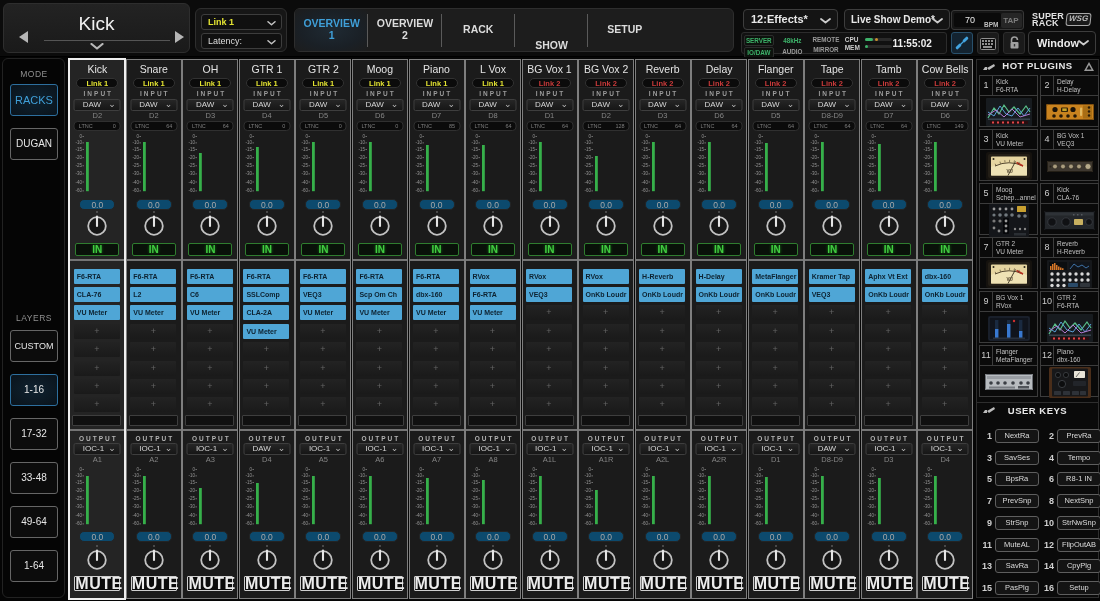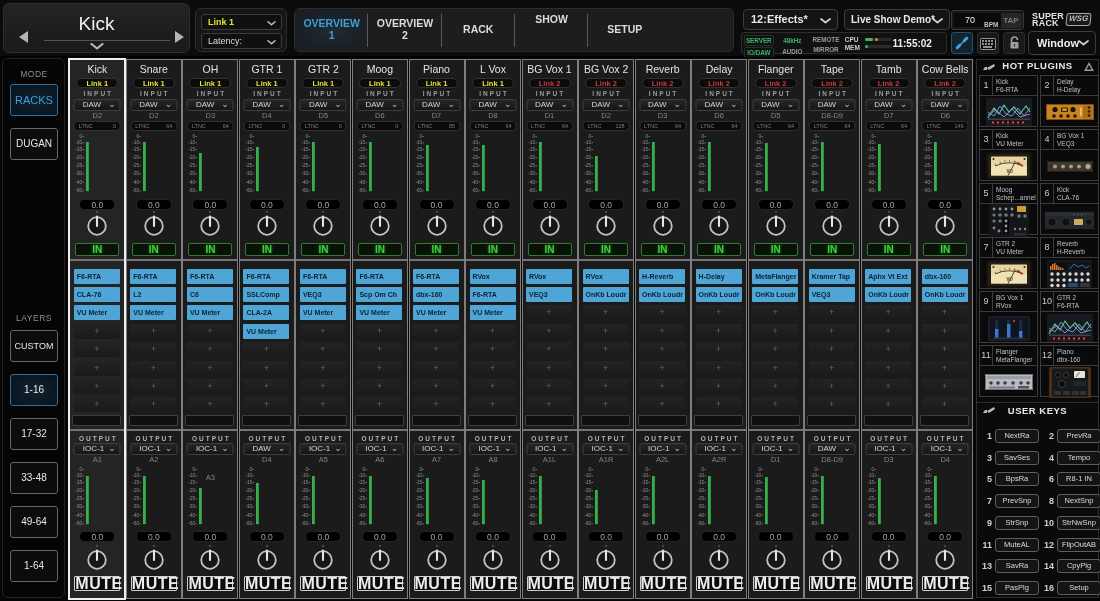--- a/index.html
+++ b/index.html
@@ -61,21 +61,21 @@
 .link{position:absolute;top:18px;left:50%;transform:translateX(-50%);width:42px;height:10px;background:#0b0b0b;border:1px solid #323232;border-radius:5px;font-size:7.5px;font-weight:bold;text-align:center;line-height:9px}
 .link.l1{color:#e3e332}
 .link.l2{color:#cc3b3b}
 .lbl-in{position:absolute;top:29px;width:100%;text-align:center;color:#9b9b9b;font-size:6.5px;font-weight:bold;letter-spacing:2px;line-height:9px;text-indent:2px}
 .dd{position:absolute;top:39px;left:50%;transform:translateX(-50%);width:47px;height:12px;background:linear-gradient(#262626,#161616);border:1px solid #3e3e3e;border-radius:2px;color:#d6d6d6;font-size:8px;line-height:10px;padding-left:8px}
 .dd .chv{position:absolute;right:4px;top:-1px;font-size:9px;color:#bbb}
 .chnum{position:absolute;top:51px;width:100%;text-align:center;color:#858585;font-size:7.5px;line-height:9px}
 .ltnc{position:absolute;top:61px;left:50%;transform:translateX(-50%);width:47px;height:9.5px;background:#0b0b0b;border:1px solid #303030;border-radius:4px;color:#7d7d7d;font-size:5.5px;line-height:8px;padding:0 4px}
 .ltnc .lv{float:right}
 .meter{position:absolute;left:4px;width:22px;height:62px}
-.val{position:absolute;left:50%;transform:translateX(-50%);width:36px;height:11px;background:#000000;border:1px solid #242424;border-radius:5px;color:#a8a8a8;font-size:8.5px;text-align:center;line-height:10px}
+.val{position:absolute;left:50%;transform:translateX(-50%);width:36px;height:11px;background:#0c4a6e;border:1px solid #242424;border-radius:5px;color:#a8a8a8;font-size:8.5px;text-align:center;line-height:10px}
 .knob{position:absolute;left:50%;transform:translateX(-50%);width:26px;height:30px}
 .btn-in{position:absolute;top:183px;left:50%;transform:translateX(-50%);width:44px;height:13px;background:#091109;border:1px solid #2f7d2f;border-radius:2px;color:#42cc42;font-size:10px;font-weight:bold;text-align:center;line-height:11px;text-shadow:0 0 3px #1a8a1a}
 .slot{position:absolute;left:3.5px;width:46px;height:15px;background:#4fa6d6;border-radius:1px;color:#0d2230;font-size:7px;font-weight:bold;line-height:15px;padding-left:3px;white-space:nowrap;overflow:hidden}
 .pslot{position:absolute;left:3.5px;width:46px;height:15px;background:linear-gradient(#232323,#1a1a1a);border-radius:1px;color:#646464;font-size:9px;text-align:center;line-height:14px}
 .insbar{position:absolute;left:2px;top:153px;width:49px;height:11px;background:#101010;border:1px solid #3e3e3e;border-radius:1px}
 .lbl-out{position:absolute;top:2px;width:100%;text-align:center;color:#b4b4b4;font-size:6.5px;font-weight:bold;letter-spacing:2px;line-height:9px;text-indent:2px}
 .btn-mute{position:absolute;top:144px;left:50%;transform:translateX(-50%);width:46px;height:15px;background:#0c0c0c;border:1px solid #cfcfcf;border-radius:1px;color:#ececec;font-size:16px;font-weight:bold;text-align:center;line-height:13px;letter-spacing:0.5px}
 
 #rightpanel{position:absolute;left:975px;top:57px;width:125px;height:544px;background:#050505}
 .rpanel{position:absolute;left:1px;width:123px;border:1px solid #2e2e2e;background:#0a0a0a}
@@ -111,21 +111,21 @@
             <polyline points="1,0.8 4.5,3.8 8,0.8" fill="none" stroke="#c4c4c4" stroke-width="1.5" stroke-linecap="round" stroke-linejoin="round"></polyline>
           </svg></div>
     <div class="mini-dd" style="top:24px"><span>Latency:</span><svg class="mchv2" width="9" height="5" viewBox="0 0 9 5">
             <polyline points="1,0.8 4.5,3.8 8,0.8" fill="none" stroke="#c4c4c4" stroke-width="1.5" stroke-linecap="round" stroke-linejoin="round"></polyline>
           </svg></div>
   </div>
   <div class="tb-panel" id="navtabs">
     <div class="tab on">OVERVIEW<br>1<span class="sep"></span></div>
     <div class="tab">OVERVIEW<br>2<span class="sep"></span></div>
     <div class="tab" style="padding-top:14px">RACK<span class="sep"></span></div>
-    <div class="tab" style="padding-top:4px">SHOW<span class="sep"></span></div>
+    <div class="tab" style="padding-top:30px">SHOW<span class="sep"></span></div>
     <div class="tab" style="padding-top:14px">SETUP</div>
   </div>
   <div id="sesdd">12:Effects*<svg class="dchv2" width="11" height="6" viewBox="0 0 11 6">
           <polyline points="1,1 5.5,4.5 10,1" fill="none" stroke="#cccccc" stroke-width="1.8" stroke-linecap="round" stroke-linejoin="round"></polyline>
         </svg></div>
   <div id="showdd">Live Show Demo*<svg class="dchv2" width="11" height="6" viewBox="0 0 11 6">
           <polyline points="1,1 5.5,4.5 10,1" fill="none" stroke="#cccccc" stroke-width="1.8" stroke-linecap="round" stroke-linejoin="round"></polyline>
         </svg></div>
   <div id="bpm">
         <span class="n">70<span class="b" style="position:absolute">BPM</span></span>
@@ -403,21 +403,21 @@
           <div class="pslot" style="top:61.7px">+</div>
           <div class="pslot" style="top:80.1px">+</div>
           <div class="pslot" style="top:98.5px">+</div>
           <div class="pslot" style="top:116.9px">+</div>
           <div class="pslot" style="top:135.3px">+</div>
           <div class="insbar"></div>
         </div>
         <div class="sec" style="top:372px;height:166px">
           <div class="lbl-out">OUTPUT</div>
           <div class="dd" style="top:11px"><span>IOC-1</span><span class="chv">⌄</span></div>
-          <div class="chnum" style="top:41px">A3</div>
+          <div class="chnum" style="top:23px">A3</div>
           <div class="meter" style="top:34px"><svg width="22" height="62" viewBox="0 0 22 62">
               <text x="8" y="5.1" font-size="4.5" fill="#969696" text-anchor="end" font-family="Liberation Sans,sans-serif">0</text>
               <rect x="8.4" y="3.2" width="1.6" height="0.8" fill="#808080"></rect>
               <text x="8" y="11.4" font-size="4.5" fill="#969696" text-anchor="end" font-family="Liberation Sans,sans-serif">-10</text>
               <rect x="8.4" y="9.5" width="1.6" height="0.8" fill="#808080"></rect>
               <text x="8" y="18.1" font-size="4.5" fill="#969696" text-anchor="end" font-family="Liberation Sans,sans-serif">-15</text>
               <rect x="8.4" y="16.2" width="1.6" height="0.8" fill="#808080"></rect>
               <text x="8" y="26.200000000000003" font-size="4.5" fill="#969696" text-anchor="end" font-family="Liberation Sans,sans-serif">-20</text>
               <rect x="8.4" y="24.3" width="1.6" height="0.8" fill="#808080"></rect>
               <text x="8" y="34.300000000000004" font-size="4.5" fill="#969696" text-anchor="end" font-family="Liberation Sans,sans-serif">-25</text>

